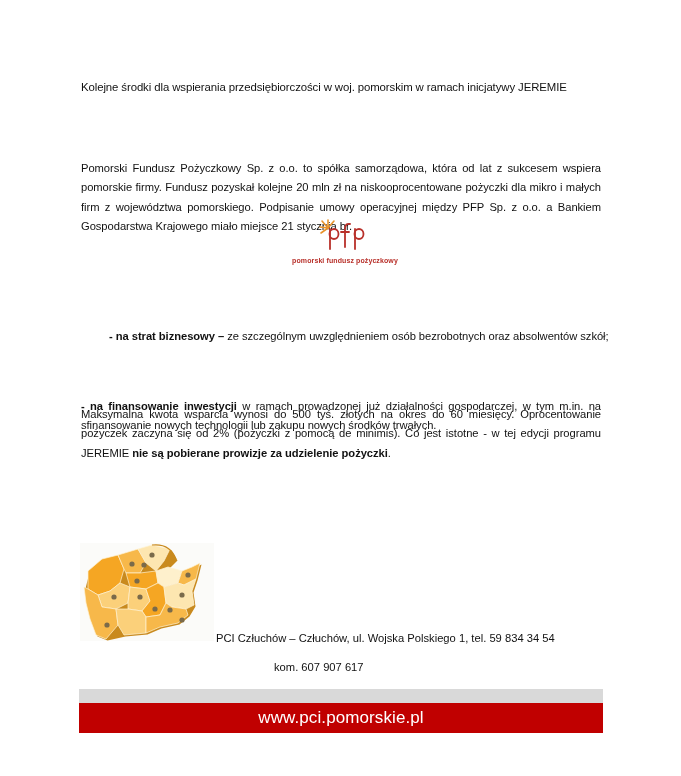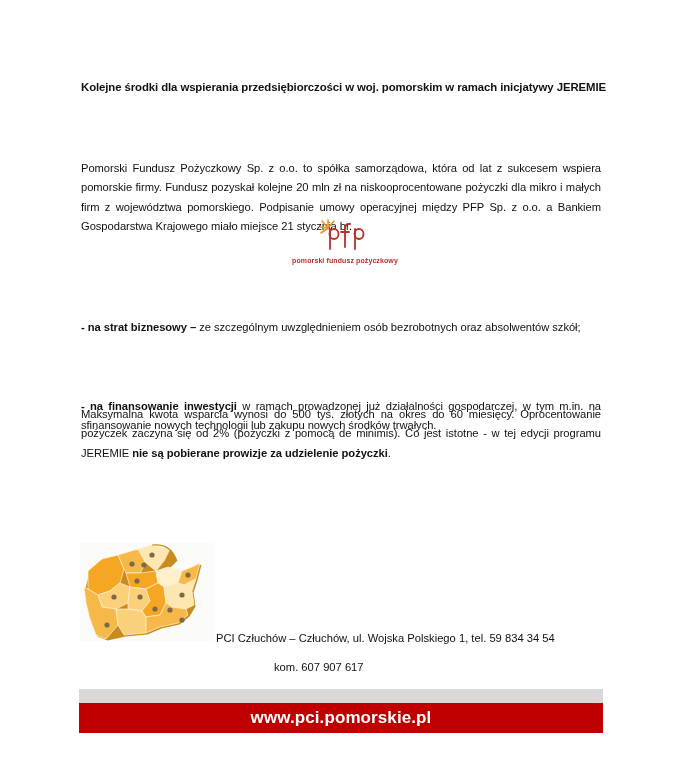--- a/index.html
+++ b/index.html
@@ -3,31 +3,31 @@
 <meta charset="utf-8">
 <style>
   html, body { margin: 0; padding: 0; background: #ffffff; }
   body {
     width: 681px; height: 776px; position: relative; overflow: hidden;
     font-family: "Liberation Sans", sans-serif; color: #111111;
   }
   .page { position: absolute; left: 0; top: 0; width: 681px; height: 776px; }
   .title {
     position: absolute; left: 81px; top: 81px; width: 530px;
-    font-size: 11.4px; font-weight: bold; letter-spacing: -0.1px; white-space: nowrap;
+    font-size: 11.4px; font-weight: normal; letter-spacing: -0.1px; white-space: nowrap;
   }
   .para {
     position: absolute; left: 81px; width: 520px;
     font-size: 11.2px; line-height: 19.3px; text-align: justify; text-align-last: left;
     letter-spacing: -0.05px;
   }
   .para b { font-weight: bold; }
   #p1 { top: 141px; margin-top: 18px; }
   #p2 { top: 281px; }
-  #p3 { top: 318px; }
+  #p3 { top: 327px; margin-left: 28px; }
   #p4 { top: 351px; margin-top: 46px; }
   #p5 { top: 405px; }
   #p6 { top: 467px; }
 
   .logo { position: absolute; left: 284px; top: 219px; width: 122px; height: 52px; }
   .logo-mark { position: absolute; left: 34px; top: 0; width: 48px; height: 34px; }
   .logo-text {
     position: absolute; left: 0; top: 38px; width: 122px; text-align: center;
     font-size: 7px; font-weight: bold; color: #b8302a; letter-spacing: 0.1px; white-space: nowrap;
   }
@@ -42,21 +42,21 @@
   }
 
   .footer-grey {
     position: absolute; left: 79px; top: 689px; width: 524px; height: 14px; background: #d9d9d9;
   }
   .footer-red {
     position: absolute; left: 79px; top: 703px; width: 524px; height: 30px; background: #c00000;
     display: flex; align-items: center; justify-content: center;
   }
   .footer-url {
-    color: #ffffff; font-weight: bold; font-size: 17px; letter-spacing: 0.1px;
+    color: #ffffff; font-weight: normal; font-size: 17px; letter-spacing: 0.1px;
     text-decoration: none;
   }
 </style>
 </head>
 <body>
 
 <div class="page">
 
   <div class="title">Kolejne środki dla wspierania przedsiębiorczości w woj. pomorskim w ramach inicjatywy JEREMIE</div>
 

